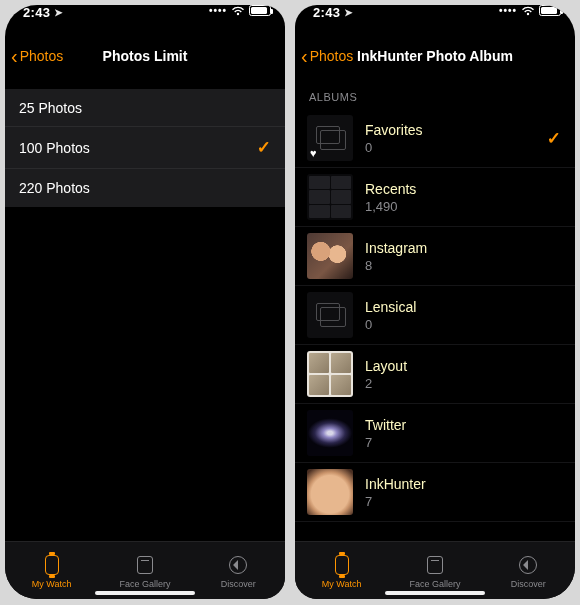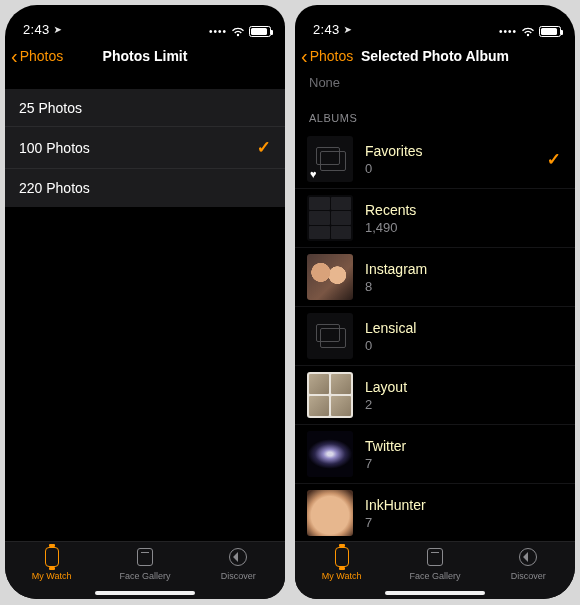--- a/index.html
+++ b/index.html
@@ -11,22 +11,22 @@
     background: #000;
     border-radius: 32px;
     overflow: hidden;
     color: #fff;
     font-size: 13px;
   }
   .phone-left  { border-radius: 32px 22px 22px 32px; }
   .phone-right { border-radius: 22px 32px 32px 22px; }
   
   .statusbar {
-    height: 32px; display: flex; align-items: flex-end; justify-content: space-between;
-    padding: 0 14px 0 18px; font-size: 13px; font-weight: 400;
+    height: 32px; display: flex; align-items: flex-start; justify-content: space-between;
+    padding: 0 14px 0 18px; font-size: 13px; font-weight: 700;
   }
   .sb-left  { display: flex; align-items: center; gap: 4px; letter-spacing: 0.3px; }
   .sb-right { display: flex; align-items: center; gap: 4px; }
   .loc-arrow { font-size: 10px; opacity: 0.9; }
   .sig-dots { font-size: 10px; letter-spacing: 1px; }
   .wifi { width: 14px; height: 10px; position: relative; }
   .wifi svg { display:block; }
   .battery {
     width: 22px; height: 11px; border: 1px solid #fff; border-radius: 2.5px;
     position: relative;
@@ -120,21 +120,21 @@
   .album-count { font-size:13px; color:#8a8a8e; }
   .album-check { color:#ff9500; font-size:17px; font-weight:600; padding-right:4px; }
 
   
   .tabbar {
     position:absolute; left:0; right:0; bottom:0; height:58px;
     background: #121214; border-top:1px solid #232325;
     display:flex;
   }
   .tab {
-    flex:1; display:flex; flex-direction:column; align-items:center; justify-content:flex-start;
+    flex:1; display:flex; flex-direction:column; align-items:center; justify-content:flex-end;
     gap:3px; font-size:9px; color:#8a8a8e; cursor:pointer; padding-top:4px; padding-bottom:10px;
   }
   .tab.active { color:#ff9500; }
   .tab .tabicon { width:22px; height:22px; display:flex; align-items:center; justify-content:center; }
   
   .ico-watch {
     width:14px; height:20px; border:1.5px solid currentColor; border-radius:4px; position:relative;
   }
   .ico-watch::before, .ico-watch::after {
     content:""; position:absolute; left:3px; right:3px; height:3px; background:currentColor; border-radius:1px;
@@ -248,25 +248,24 @@
             <span class="battery-fill"></span>
           </span>
       </div>
     </div>
 
     <div class="navbar">
       <div class="nav-back">
         <span class="chev">‹</span>
         <span>Photos</span>
       </div>
-      <div class="nav-title">Selected Photo Album</div>
+      <div class="nav-title">InkHunter Photo Album</div>
     </div>
 
     <div class="content">
-      <div class="none-row">None</div>
       <div class="section-header">ALBUMS</div>
       <div id="albums-list">
           <div class="album-row">
             <div class="thumb">
               <div class="thumb-stack"></div>
               <span class="heart">♥</span>
             </div>
             <div class="album-text">
               <span class="album-name">Favorites</span>
               <span class="album-count">0</span>

